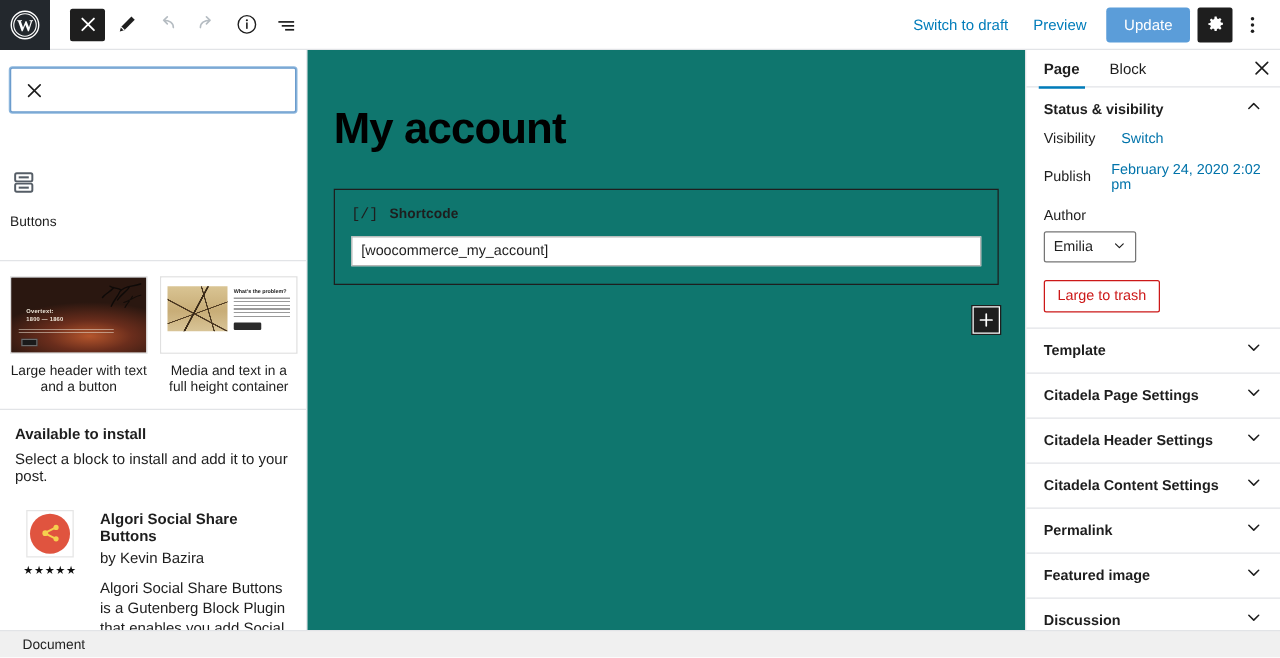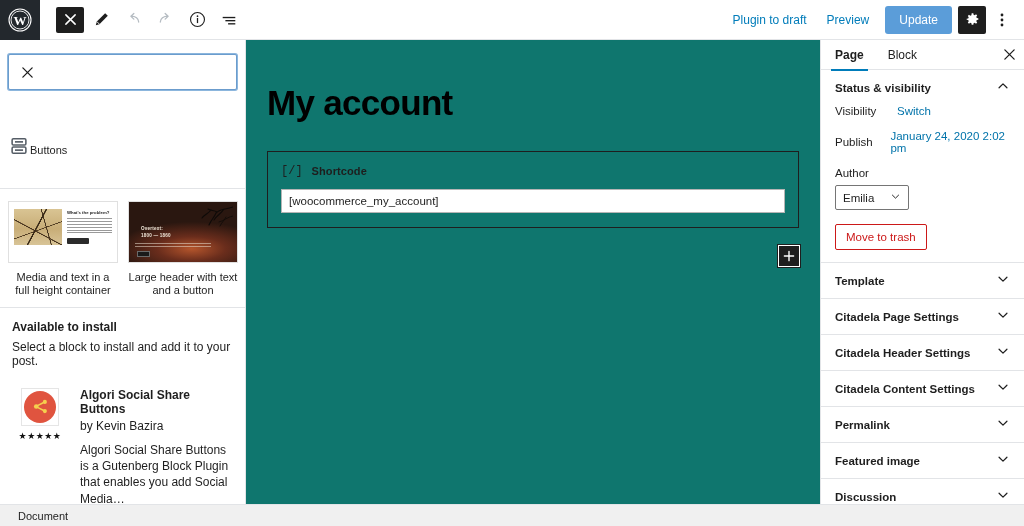--- a/index.html
+++ b/index.html
@@ -71,21 +71,21 @@
   .clear-x {
     background: none; border: none; cursor: pointer; padding: 2px;
     display: flex; align-items: center; justify-content: center;
   }
 
   .results-block {
     padding: 26px 8px 20px 8px; border-bottom: 1px solid #e2e4e7;
     display: flex; flex-wrap: wrap;
   }
   .block-item {
-    width: 76px; display: flex; align-items: center;
+    width: 76px; display: flex; flex-direction: column; align-items: flex-start;
     cursor: pointer; padding: 4px 0;
   }
   .block-icon { height: 36px; display: flex; align-items: center; justify-content: center; }
   .block-label { font-size: 11px; color: #1e1e1e; margin-top: 8px; text-align: center; }
 
   .patterns { padding: 12px 8px 10px 8px; border-bottom: 1px solid #e2e4e7; display: flex; gap: 10px; }
   .pattern { width: 110px; cursor: pointer; }
   .pattern-thumb {
     width: 110px; height: 62px; border: 1px solid #e0e0e0; overflow: hidden; position: relative;
   }
@@ -275,21 +275,21 @@
           <rect x="3" y="6.5" width="14" height="1.5" fill="#1e1e1e"></rect>
           <rect x="6" y="10" width="11" height="1.5" fill="#1e1e1e"></rect>
           <rect x="9" y="13.5" width="8" height="1.5" fill="#1e1e1e"></rect>
         </svg>
       </button>
     </div>
 
     <div class="spacer"></div>
 
     <div class="toolbar-right">
-      <button class="link-btn">Plugin to draft</button>
+      <button class="link-btn">Switch to draft</button>
       <button class="link-btn">Preview</button>
       <button class="update-btn">Update</button>
       <button class="gear-btn">
         <svg width="15" height="15" viewBox="0 0 20 20" aria-hidden="true">
           <path fill="#fff" d="M10 6.4a3.6 3.6 0 1 0 0 7.2 3.6 3.6 0 0 0 0-7.2zm0 5.4a1.8 1.8 0 1 1 0-3.6 1.8 1.8 0 0 1 0 3.6z"></path>
           <path fill="#fff" d="M8.9 1.6h2.2l.35 2.1 1.5.62 1.75-1.2 1.55 1.55-1.2 1.75.62 1.5 2.1.35v2.2l-2.1.35-.62 1.5 1.2 1.75-1.55 1.55-1.75-1.2-1.5.62-.35 2.1H8.9l-.35-2.1-1.5-.62-1.75 1.2-1.55-1.55 1.2-1.75-.62-1.5-2.1-.35V8.9l2.1-.35.62-1.5-1.2-1.75L5.3 3.75l1.75 1.2 1.5-.62z"></path>
         </svg>
       </button>
       <button class="dots-btn">
         <svg width="4" height="16" viewBox="0 0 4 16" aria-hidden="true">
@@ -323,51 +323,51 @@
               <rect x="7.6" y="6.6" width="8.8" height="1.8" fill="#555d66"></rect>
               <rect x="4.5" y="13" width="15" height="7" rx="1.4" fill="none" stroke="#555d66" stroke-width="1.7"></rect>
               <rect x="7.6" y="15.6" width="8.8" height="1.8" fill="#555d66"></rect>
             </svg>
           </span>
           <span class="block-label">Buttons</span>
         </div>
       </div>
 
       <div class="patterns">
-        <div class="pattern">
-          <div class="pattern-thumb">
-            <div class="p2">
-              <div class="img"></div>
-              <div class="txt">
-                <div class="t-h">What's the problem?</div>
-                <div class="t-lines"></div>
-                <div class="t-btn"></div>
-              </div>
-            </div>
-          </div>
-          <div class="pattern-caption">Media and text in a full height container</div>
-        </div>
-
         <div class="pattern">
           <div class="pattern-thumb">
             <div class="p1">
               <svg class="branch" viewBox="0 0 52 32" aria-hidden="true">
                 <path d="M52 3 C44 6 40 4 35 9 M43 5 C40 10 36 11 33 16 M36 8 C33 6 30 7 27 5 M30 6 C27 10 24 10 21 14 M35 9 C33 14 30 16 28 21" stroke="#0e0a08" stroke-width="1.1" fill="none" stroke-linecap="round"></path>
                 <path d="M52 12 C46 13 43 17 38 18 M45 13 C43 17 41 18 39 22" stroke="#120c09" stroke-width="0.9" fill="none" stroke-linecap="round"></path>
               </svg>
               <div class="ov-text">
                 <div>Overtext:</div>
                 <div>1800 — 1860</div>
               </div>
               <div class="ov-para"></div>
               <div class="ov-btn"></div>
             </div>
           </div>
           <div class="pattern-caption">Large header with text and a button</div>
         </div>
+
+        <div class="pattern">
+          <div class="pattern-thumb">
+            <div class="p2">
+              <div class="img"></div>
+              <div class="txt">
+                <div class="t-h">What's the problem?</div>
+                <div class="t-lines"></div>
+                <div class="t-btn"></div>
+              </div>
+            </div>
+          </div>
+          <div class="pattern-caption">Media and text in a full height container</div>
+        </div>
       </div>
 
       <div class="install-sec">
         <div class="install-title">Available to install</div>
         <div class="install-sub">Select a block to install and add it to your post.</div>
       </div>
 
       <div class="plugin-row">
         <div class="plugin-left">
           <div class="plugin-icon">
@@ -432,34 +432,34 @@
             </svg>
           </span>
         </div>
         <div class="panel-body">
           <div class="row">
             <span class="row-label">Visibility</span>
             <span class="row-value">Switch</span>
           </div>
           <div class="row">
             <span class="row-label">Publish</span>
-            <span class="row-value">January 24, 2020 2:02 pm</span>
+            <span class="row-value">February 24, 2020 2:02 pm</span>
           </div>
           <div>
             <div class="field-label">Author</div>
             <div class="select-box">
               <span>Emilia</span>
               <span>
                 <svg width="11" height="11" viewBox="0 0 16 16" aria-hidden="true">
                   <path d="M3.5 6 L8 10.4 L12.5 6" fill="none" stroke="#1e1e1e" stroke-width="1.4" stroke-linecap="round" stroke-linejoin="round"></path>
                 </svg>
               </span>
             </div>
           </div>
-          <button class="trash-btn">Move to trash</button>
+          <button class="trash-btn">Large to trash</button>
         </div>
       </div>
 
       <div class="panel">
         <div class="panel-head">
           <span class="panel-title">Template</span>
           <span><svg width="14" height="14" viewBox="0 0 16 16" aria-hidden="true">
                 <path d="M3.5 6 L8 10.4 L12.5 6" fill="none" stroke="#1e1e1e" stroke-width="1.4" stroke-linecap="round" stroke-linejoin="round"></path>
               </svg></span>
         </div>

